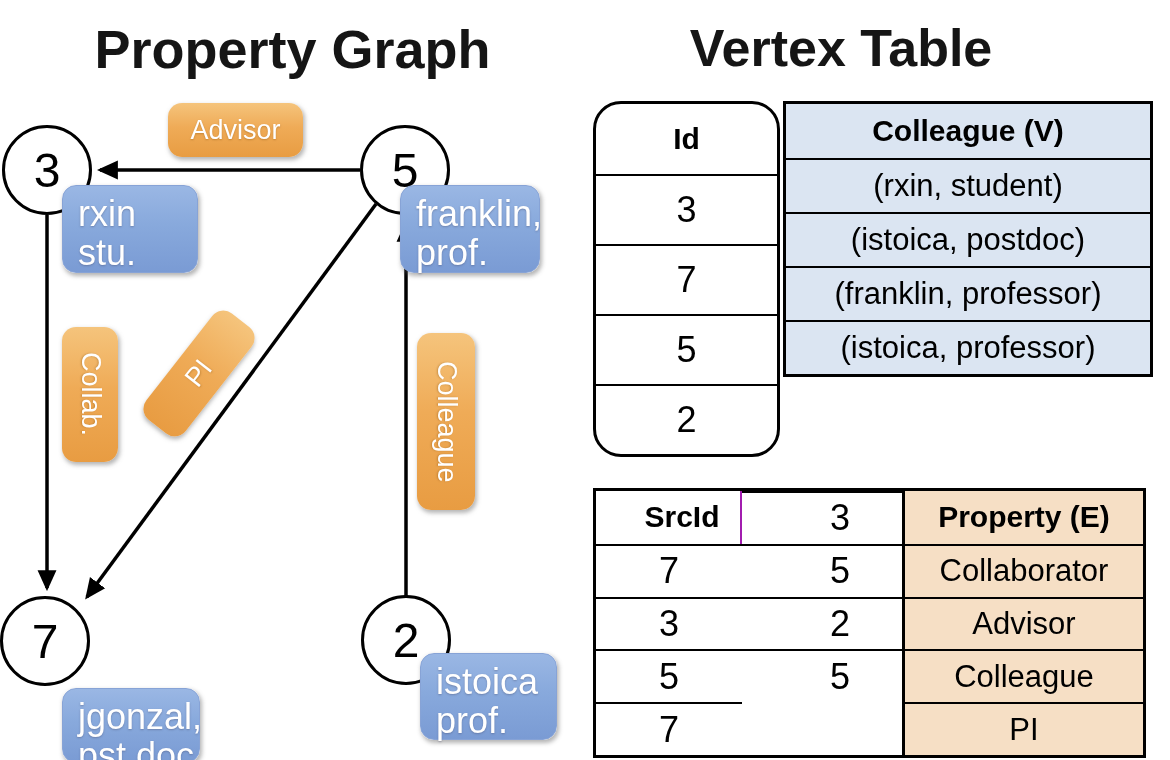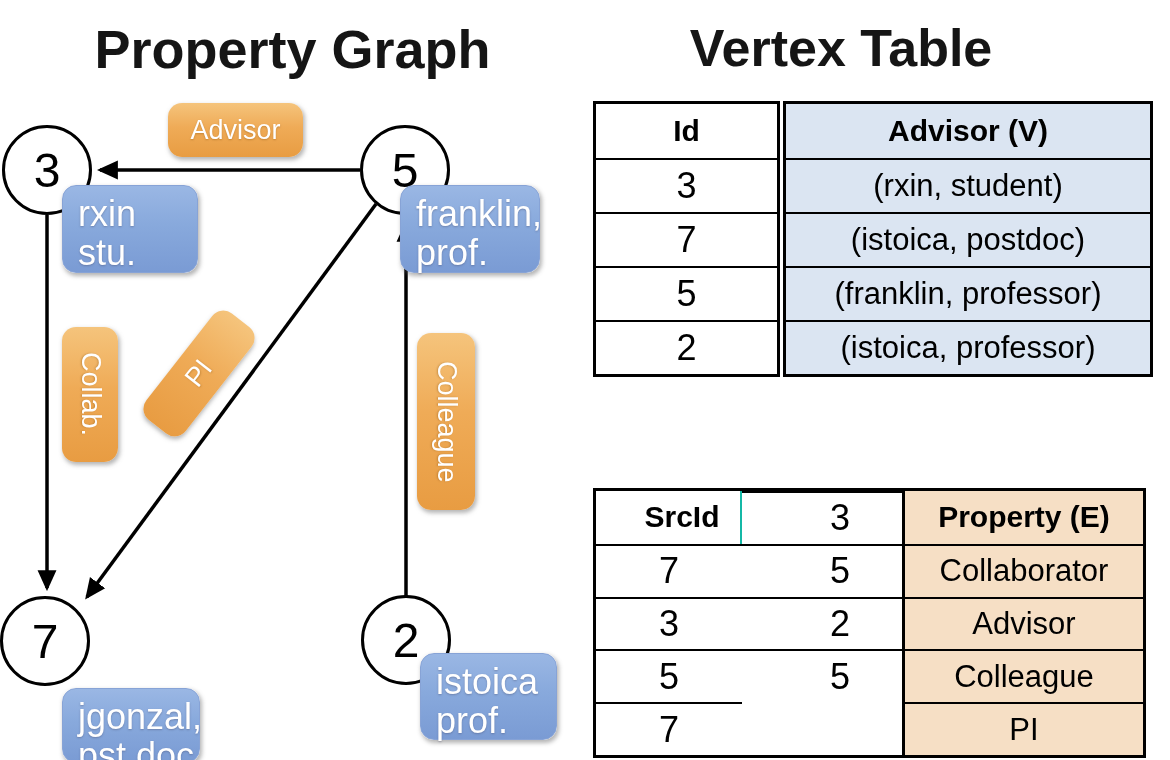--- a/index.html
+++ b/index.html
@@ -32,21 +32,21 @@
   .pill.diag{transform:rotate(38deg);}
   .pill.diag .rot{transform:rotate(-90deg);white-space:nowrap;}
 
   
   svg.edges{position:absolute;left:0;top:0;pointer-events:none;}
 
   
   .tbl{position:absolute;border:3px solid #000;box-sizing:border-box;display:grid;background:#fff;}
   .cell{display:flex;align-items:center;justify-content:center;font-size:31px;box-sizing:border-box;}
   .cell.sep{border-top:2px solid #000;}
-  .cell.colsep{border-right:2px solid #14b8a6;padding-left:28px;}
+  .cell.colsep{border-right:2px solid #a21caf;padding-left:28px;}
   .cell.hdr{font-weight:700;font-size:30px;}
   .cell.num{font-size:36px;}
   .blue-fill{background:#dbe5f2;}
   .tan-fill{background:#f6dfc5;}
 </style>
 </head>
 <body>
 
 <div class="stage">
 
@@ -101,30 +101,30 @@
     <div class="pill diag" style="left:174px;top:306px;width:50px;height:135px;">
       <span class="rot">PI</span>
     </div>
     <div class="pill vert" style="left:417px;top:333px;width:58px;height:177px;">Colleague</div>
   </div>
 
   <div class="abs" style="left:585px;top:0;width:585px;height:760px;">
 
     <div class="abs big-title" style="left:1px;top:18px;width:510px;font-size:52px;text-align:center;">Vertex Table</div>
 
-    <div class="tbl" style="left:8px;top:101px;width:187px;height:276px;grid-template-rows:repeat(5,1fr);">
+    <div class="tbl" style="left:8px;top:101px;width:187px;height:356px;grid-template-rows:repeat(5,1fr);border-radius:28px;">
       <div class="cell hdr">Id</div>
       <div class="cell num sep">3</div>
       <div class="cell num sep">7</div>
       <div class="cell num sep">5</div>
       <div class="cell num sep">2</div>
     </div>
 
     <div class="tbl blue-fill" style="left:198px;top:101px;width:370px;height:276px;grid-template-rows:repeat(5,1fr);">
-      <div class="cell hdr">Advisor (V)</div>
+      <div class="cell hdr">Colleague (V)</div>
       <div class="cell sep">(rxin, student)</div>
       <div class="cell sep">(istoica, postdoc)</div>
       <div class="cell sep">(franklin, professor)</div>
       <div class="cell sep">(istoica, professor)</div>
     </div>
 
 
     <div class="tbl" style="left:8px;top:488px;width:322px;height:270px;grid-template-columns:146px 1fr;grid-template-rows:repeat(5,1fr);">
       <div class="cell hdr colsep">SrcId</div>
       <div class="cell num sep colsep">3</div>

